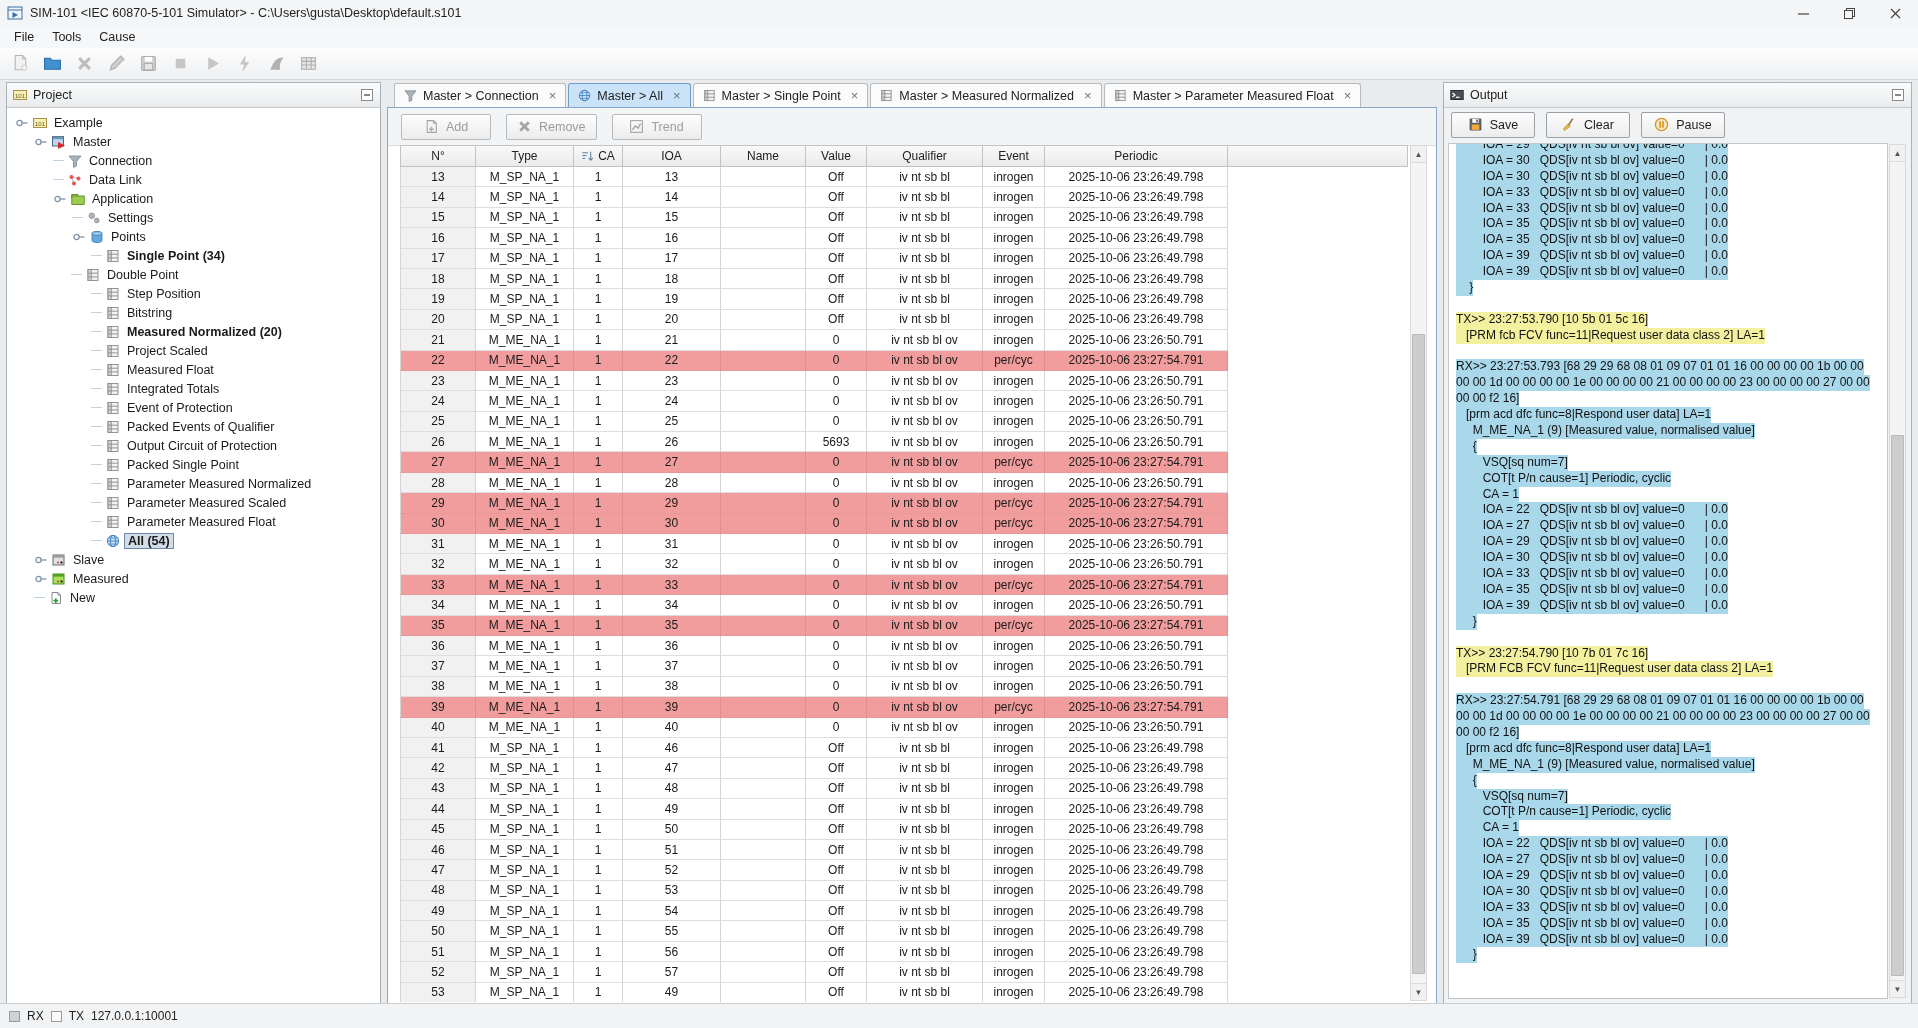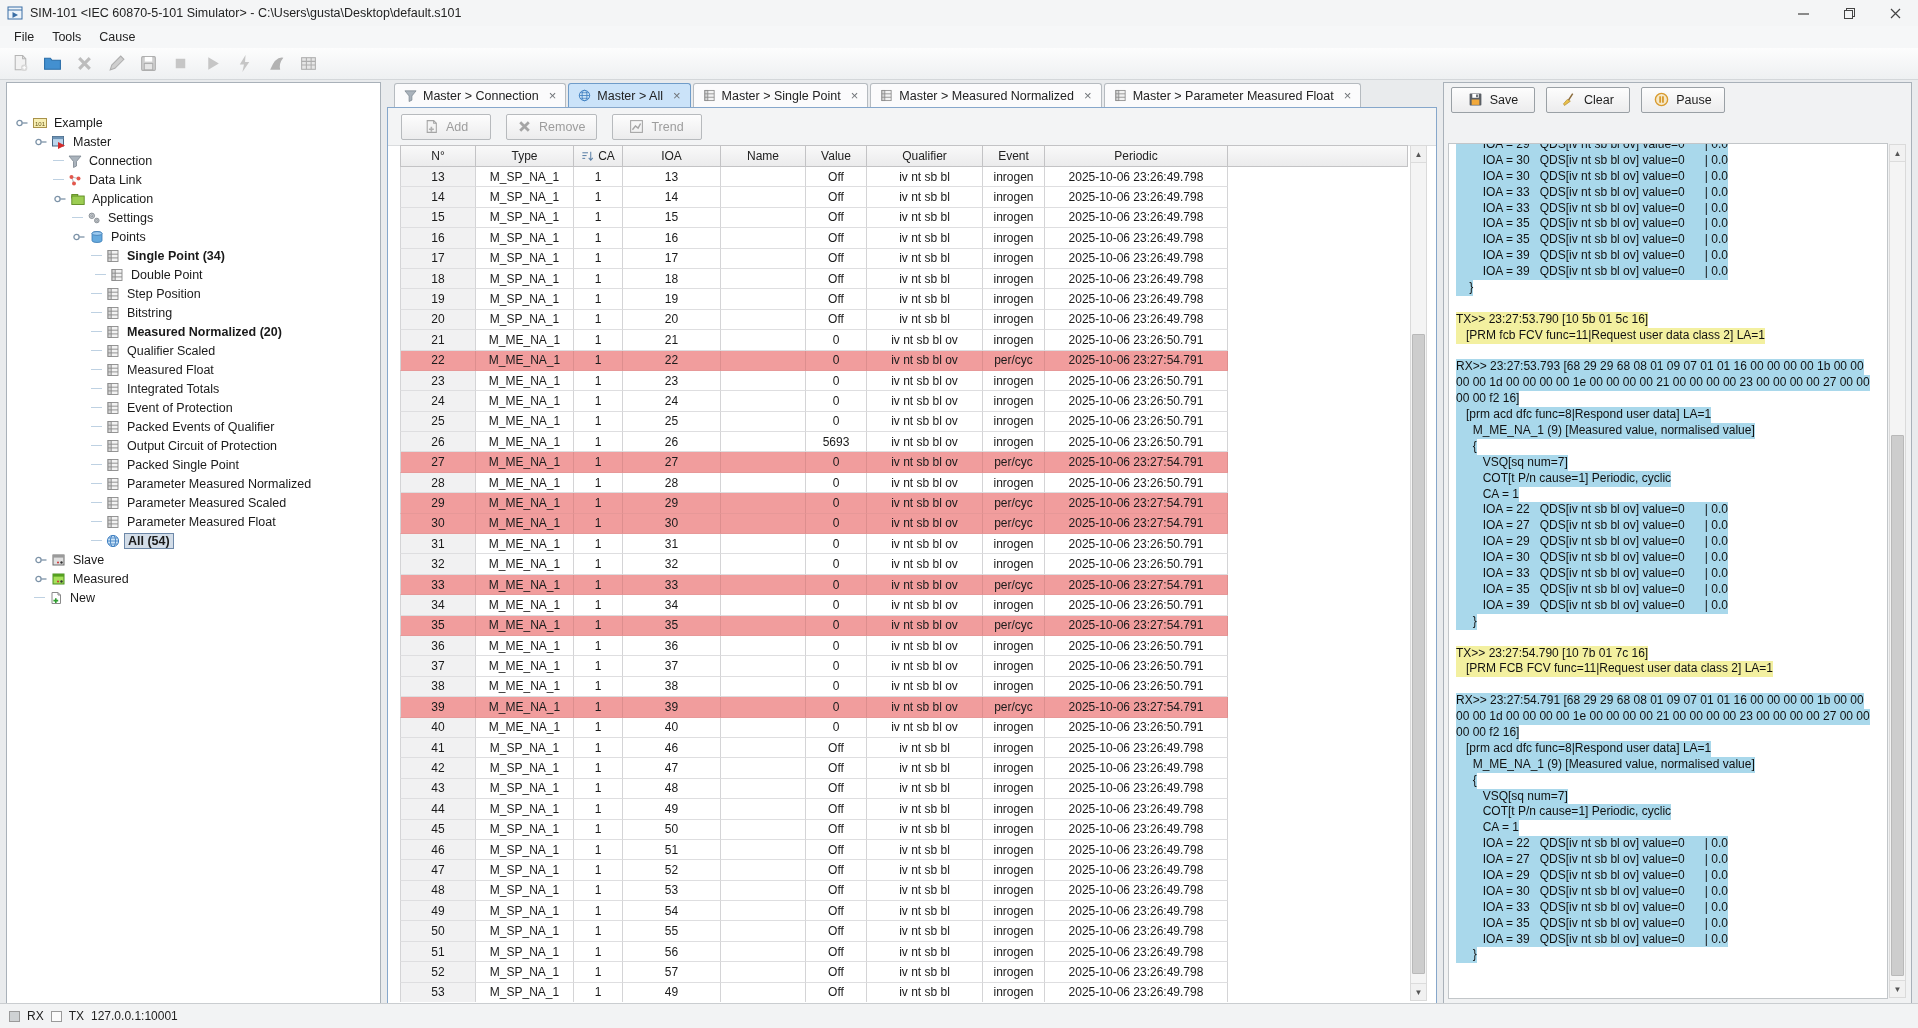--- a/index.html
+++ b/index.html
@@ -191,20 +191,36 @@
     </span>
     <span class="tool-btn">
       <svg viewBox="0 0 18 18">
         <rect x="2.5" y="3.5" width="13" height="11" fill="#e6e6e6" stroke="#aeaeae"></rect>
         <path d="M2.5 7 h13 M2.5 10.5 h13 M7 3.5 v11 M11.5 3.5 v11" stroke="#aeaeae"></path>
       </svg>
     </span>
   </div>
 
 <div class="panel panel-project">
+  <div class="panel-header">
+    <span class="icn">
+      <svg viewBox="0 0 14 14">
+          <rect x="0.5" y="2.5" width="13" height="9" fill="#f7efb3" stroke="#a9924a"></rect>
+          <text x="7" y="9.6" font-size="6" text-anchor="middle" fill="#6b5a1e">101</text>
+        </svg>
+    </span>
+    <span>Project</span>
+    <span class="spacer"></span>
+    <span class="icn">
+      <svg viewBox="0 0 14 14">
+          <rect x="1.5" y="1.5" width="11" height="11" fill="#fff" stroke="#8a8a8a"></rect>
+          <line x1="4" y1="7" x2="10" y2="7" stroke="#4a4a4a" stroke-width="1.3"></line>
+        </svg>
+    </span>
+  </div>
   <div class="tree" id="tree">
       <div class="tree-row" style="padding-left:8px">
         <span class="icn">
           <svg viewBox="0 0 14 14">
             <circle cx="4.5" cy="7" r="2.6" fill="none" stroke="#7d93a8" stroke-width="1.3"></circle>
             <line x1="7.2" y1="7" x2="12.5" y2="7" stroke="#7d93a8" stroke-width="1.3"></line>
           </svg>
         </span>
         <span class="icn">
           <svg viewBox="0 0 14 14">
@@ -301,21 +317,21 @@
         <span class="icn">
           <svg viewBox="0 0 14 14">
             <rect x="2" y="1.5" width="10" height="11" fill="#f2f2f2" stroke="#8a8a8a" stroke-width="0.9"></rect>
             <rect x="2" y="1.5" width="3.2" height="11" fill="#d6d6d6" stroke="#8a8a8a" stroke-width="0.9"></rect>
             <line x1="2" y1="5.2" x2="12" y2="5.2" stroke="#8a8a8a" stroke-width="0.9"></line>
             <line x1="2" y1="8.9" x2="12" y2="8.9" stroke="#8a8a8a" stroke-width="0.9"></line>
           </svg>
         </span>
         <span class="tree-label b">Single Point (34)</span>
       </div>
-      <div class="tree-row" style="padding-left:88px">
+      <div class="tree-row" style="padding-left:64px">
         <span class="tree-dash"></span>
         <span class="icn">
           <svg viewBox="0 0 14 14">
             <rect x="2" y="1.5" width="10" height="11" fill="#f2f2f2" stroke="#8a8a8a" stroke-width="0.9"></rect>
             <rect x="2" y="1.5" width="3.2" height="11" fill="#d6d6d6" stroke="#8a8a8a" stroke-width="0.9"></rect>
             <line x1="2" y1="5.2" x2="12" y2="5.2" stroke="#8a8a8a" stroke-width="0.9"></line>
             <line x1="2" y1="8.9" x2="12" y2="8.9" stroke="#8a8a8a" stroke-width="0.9"></line>
           </svg>
         </span>
         <span class="tree-label">Double Point</span>
@@ -359,21 +375,21 @@
       <div class="tree-row" style="padding-left:84px">
         <span class="tree-dash"></span>
         <span class="icn">
           <svg viewBox="0 0 14 14">
             <rect x="2" y="1.5" width="10" height="11" fill="#f2f2f2" stroke="#8a8a8a" stroke-width="0.9"></rect>
             <rect x="2" y="1.5" width="3.2" height="11" fill="#d6d6d6" stroke="#8a8a8a" stroke-width="0.9"></rect>
             <line x1="2" y1="5.2" x2="12" y2="5.2" stroke="#8a8a8a" stroke-width="0.9"></line>
             <line x1="2" y1="8.9" x2="12" y2="8.9" stroke="#8a8a8a" stroke-width="0.9"></line>
           </svg>
         </span>
-        <span class="tree-label">Qualifier Scaled</span>
+        <span class="tree-label">Project Scaled</span>
       </div>
       <div class="tree-row" style="padding-left:84px">
         <span class="tree-dash"></span>
         <span class="icn">
           <svg viewBox="0 0 14 14">
             <rect x="2" y="1.5" width="10" height="11" fill="#f2f2f2" stroke="#8a8a8a" stroke-width="0.9"></rect>
             <rect x="2" y="1.5" width="3.2" height="11" fill="#d6d6d6" stroke="#8a8a8a" stroke-width="0.9"></rect>
             <line x1="2" y1="5.2" x2="12" y2="5.2" stroke="#8a8a8a" stroke-width="0.9"></line>
             <line x1="2" y1="8.9" x2="12" y2="8.9" stroke="#8a8a8a" stroke-width="0.9"></line>
           </svg>
@@ -1123,20 +1139,37 @@
     </div>
     <div class="vscroll center-sb">
       <div class="sb-arrow up">▲</div>
       <div class="sb-thumb" style="top:22%;bottom:3%;"></div>
       <div class="sb-arrow down">▼</div>
     </div>
   </div>
 </div>
 
 <div class="panel panel-output">
+  <div class="panel-header">
+    <span class="icn">
+      <svg viewBox="0 0 14 14">
+          <rect x="0.8" y="2.5" width="12.4" height="9" fill="#4a4f55" stroke="#2a2e33"></rect>
+          <path d="M2.5 5 L5 7 L2.5 9" fill="none" stroke="#fff" stroke-width="1.2"></path>
+          <line x1="6" y1="9.3" x2="9.5" y2="9.3" stroke="#fff" stroke-width="1.2"></line>
+        </svg>
+    </span>
+    <span>Output</span>
+    <span class="spacer"></span>
+    <span class="icn">
+      <svg viewBox="0 0 14 14">
+          <rect x="1.5" y="1.5" width="11" height="11" fill="#fff" stroke="#8a8a8a"></rect>
+          <line x1="4" y1="7" x2="10" y2="7" stroke="#4a4a4a" stroke-width="1.3"></line>
+        </svg>
+    </span>
+  </div>
   <div class="obtnrow">
     <div class="obtn">
       <span class="icn">
           <svg viewBox="0 0 14 14">
             <rect x="1.5" y="1.5" width="11" height="11" rx="0.8" fill="#5a5f66"></rect>
             <rect x="4" y="1.8" width="6" height="3.6" fill="#fff"></rect>
             <rect x="7.6" y="2.3" width="1.6" height="2.6" fill="#5a5f66"></rect>
             <rect x="3.4" y="7" width="7.2" height="5" fill="#f2a93b"></rect>
           </svg>
         </span>

